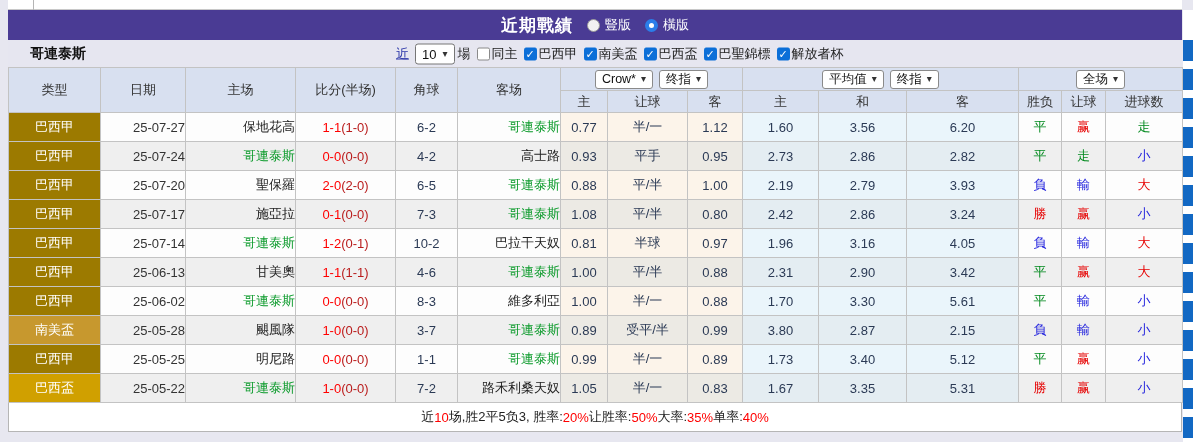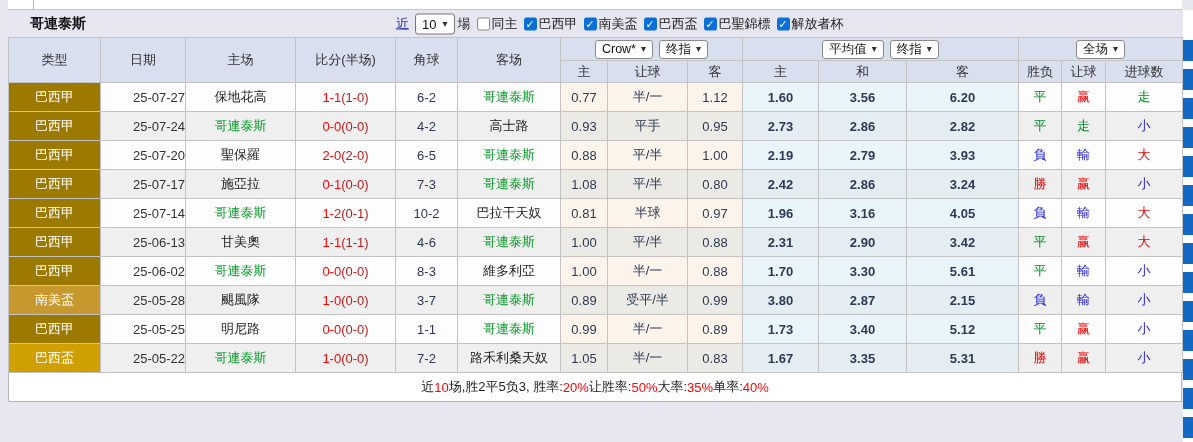--- a/index.html
+++ b/index.html
@@ -43,28 +43,28 @@
   thead tr.tier2 th { height:22px; }
   tbody td { height:29px; color:#2b3a55; }
   tr.even td { background:#efefef; }
   tr.odd  td { background:#fdfdfd; }
   td.lg { color:#fff !important; }
   .lg-dark   { background:#9c7a00 !important; }
   .lg-medium { background:#c7982e !important; }
   .lg-bright { background:#d0a000 !important; }
   tr.odd td.odds { background:#fcf4ea;margin-left:14px; }
   tr.even td.odds { background:#eceae4; }
-  td.avg { background:#eaf5fb !important;font-weight:bold; }
+  td.avg { background:#eaf5fb !important; }
   tr.even td.avg { background:#e4edf2 !important; }
   .c-red   { color:#e60000 !important; }
   .c-green { color:#00891d !important; }
   .c-blue  { color:#2323dd !important; }
   .score-main { color:#ff0000; }
   .score-half { color:#b91c1c; }
-  td.team { color:#222; }
+  td.team { color:#222;text-align:right; }
   td.team.focus { color:#0a9a2a; }
   td.date { color:#333;text-align:right; }
 
   .hdr-selects { display:flex; justify-content:center; gap:6px; }
   .sel { display:inline-flex; align-items:center; gap:5px; background:#fff; border:1px solid #8a8a8a; border-radius:3px; padding:0 6px; height:19px; font-size:12.5px; color:#111; cursor:pointer; }
 
   
   .summary { height:29px; background:#fff; border:1px solid #b5b5b5; border-top:none; display:flex; align-items:center; justify-content:center; font-size:13px; color:#222; }
   .summary .seg-red { color:#f00; }
 </style>
@@ -72,20 +72,31 @@
 <body>
 
 <div class="stage">
 
   <div class="top-strip">
       <span class="frag"></span>
     </div>
 
   <div class="panel">
 
+    <div class="title-bar" id="titleBar" style="background: rgb(74, 59, 148);">
+      <span class="title">近期戰績</span>
+      <span class="radio-label">
+        <span class="radio"></span>
+        <span>豎版</span>
+      </span>
+      <span class="radio-label">
+        <span class="radio checked"></span>
+        <span>橫版</span>
+      </span>
+    </div>
 
     <div class="filter-bar" id="filterBar" style="background: rgb(230, 230, 240);">
       <span class="team-name">哥連泰斯</span>
       <span class="filter-controls">
         <span class="near-link">近</span>
         <span class="mini-select">
           <span>10</span>
           <span class="chev">▾</span>
         </span>
         <span>場</span>

